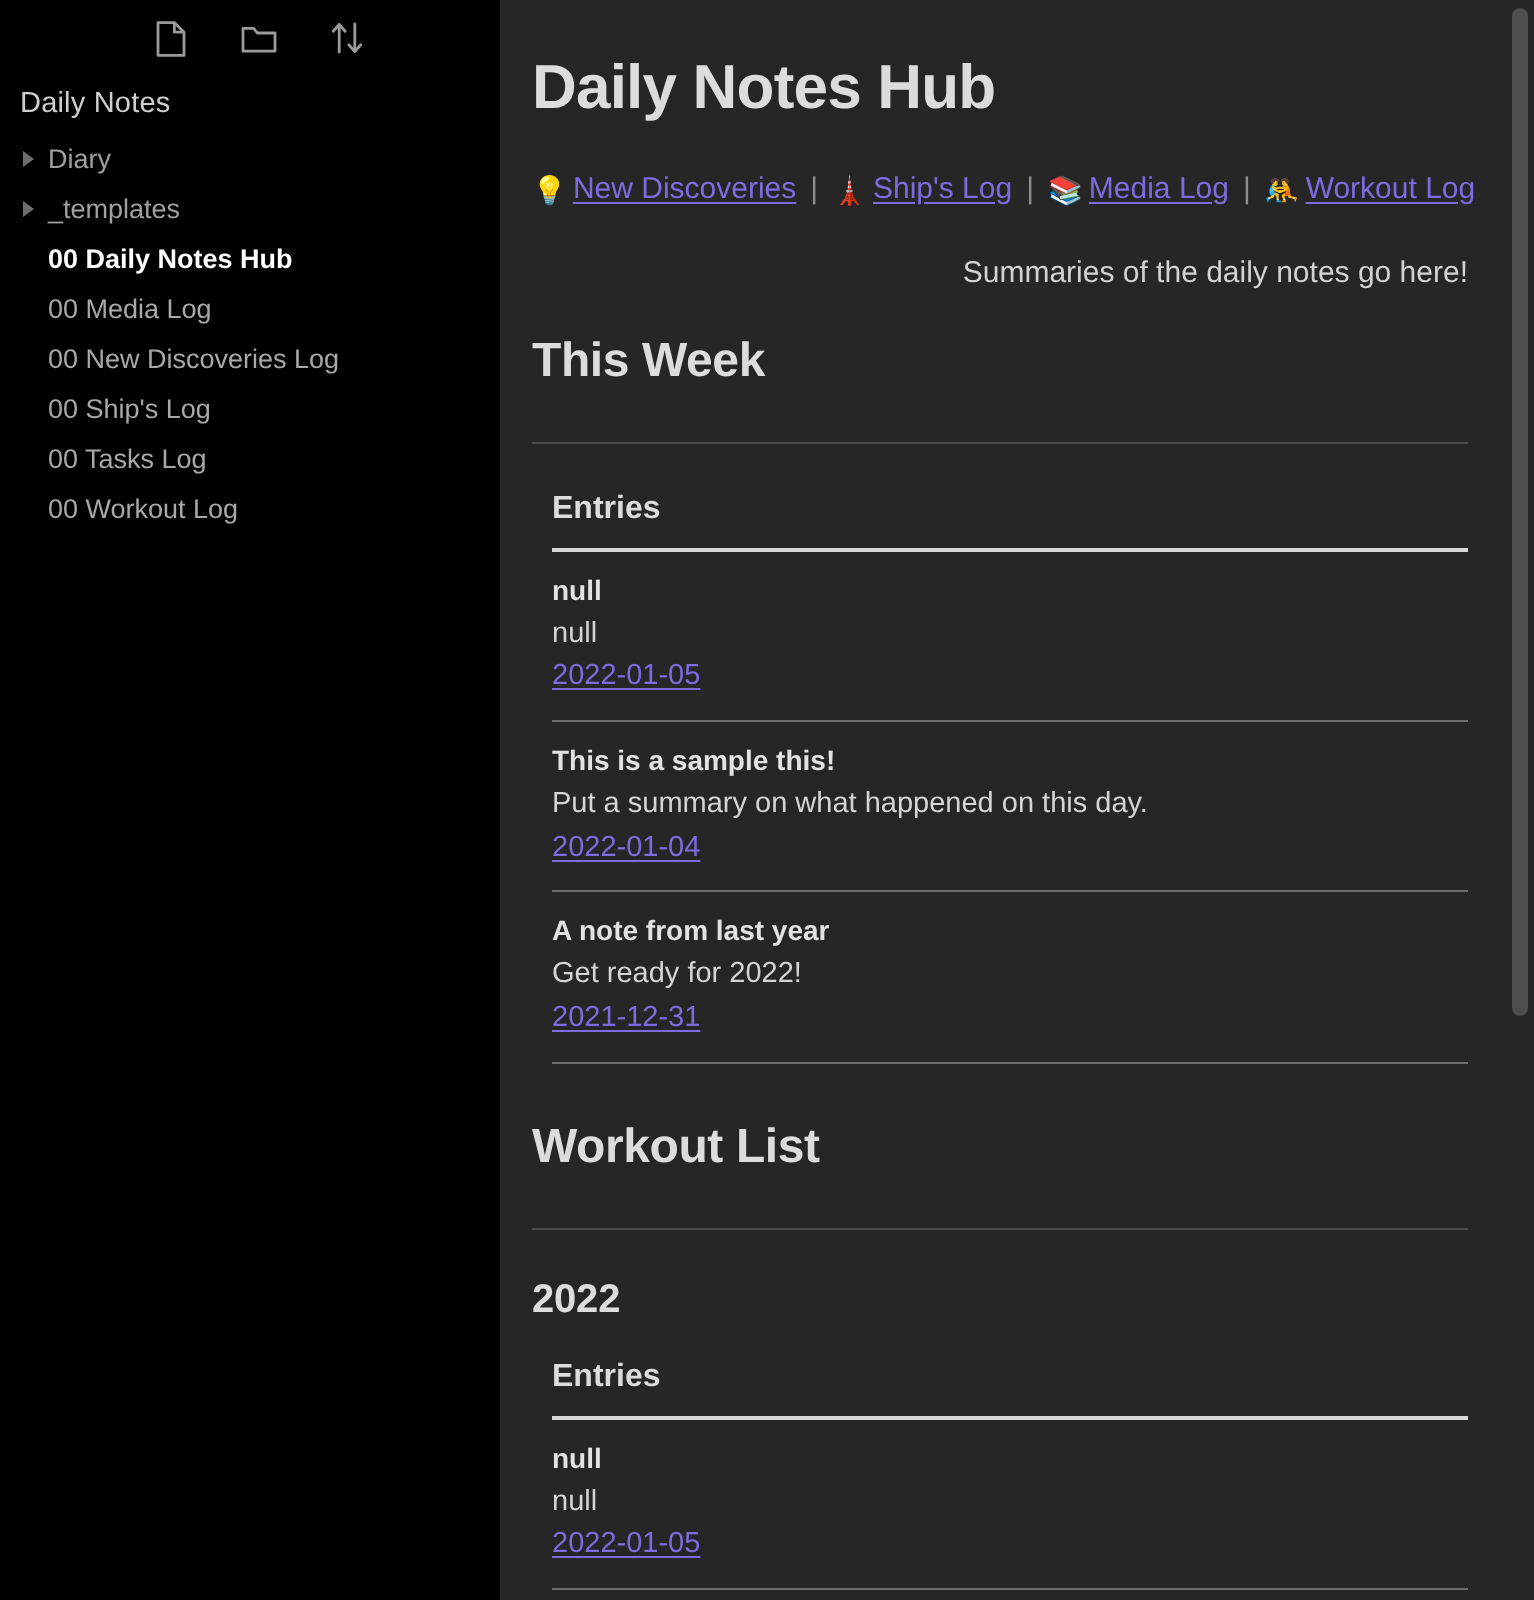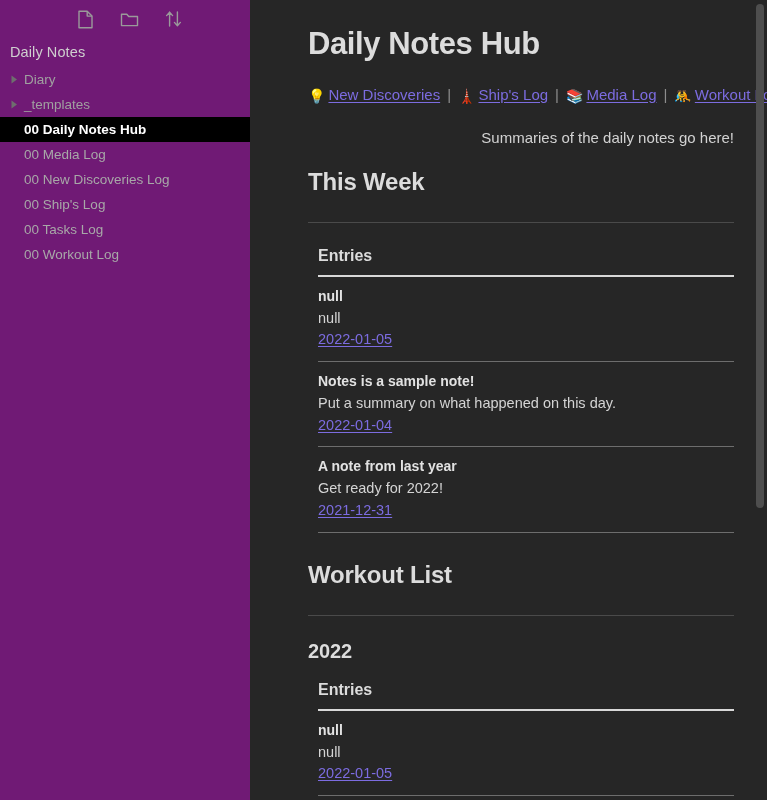--- a/index.html
+++ b/index.html
@@ -18,21 +18,21 @@
     width: 767px;
     height: 800px;
     position: relative;
   }
 
   
   #sidebar {
     width: 250px;
     min-width: 250px;
     height: 800px;
-    background: #701a75;
+    background: #000000;
     position: relative;
     overflow: hidden;
   }
 
   #sidebar-toolbar {
     height: 38px;
     display: flex;
     align-items: center;
     justify-content: center;
     gap: 22px;
@@ -92,21 +92,20 @@
     width: 250px;
   }
 
   
   #main {
     flex: 1;
     height: 800px;
     background: #262626;
     position: relative;
     overflow: hidden;
-    padding-left: 42px;
   }
 
   #main-inner {
     padding: 26px 33px 0 16px;
   }
 
   h1.note-title {
     font-size: 31px;
     font-weight: bold;
     color: #dcdcdc;
@@ -334,21 +333,21 @@
         <tbody>
           <tr>
             <td>
               <span class="e-title">null</span>
               <span class="e-summary">null</span>
               <a class="e-date">2022-01-05</a>
             </td>
           </tr>
           <tr>
             <td>
-              <span class="e-title">Notes is a sample note!</span>
+              <span class="e-title">This is a sample this!</span>
               <span class="e-summary">Put a summary on what happened on this day.</span>
               <a class="e-date">2022-01-04</a>
             </td>
           </tr>
           <tr>
             <td>
               <span class="e-title">A note from last year</span>
               <span class="e-summary">Get ready for 2022!</span>
               <a class="e-date">2021-12-31</a>
             </td>

